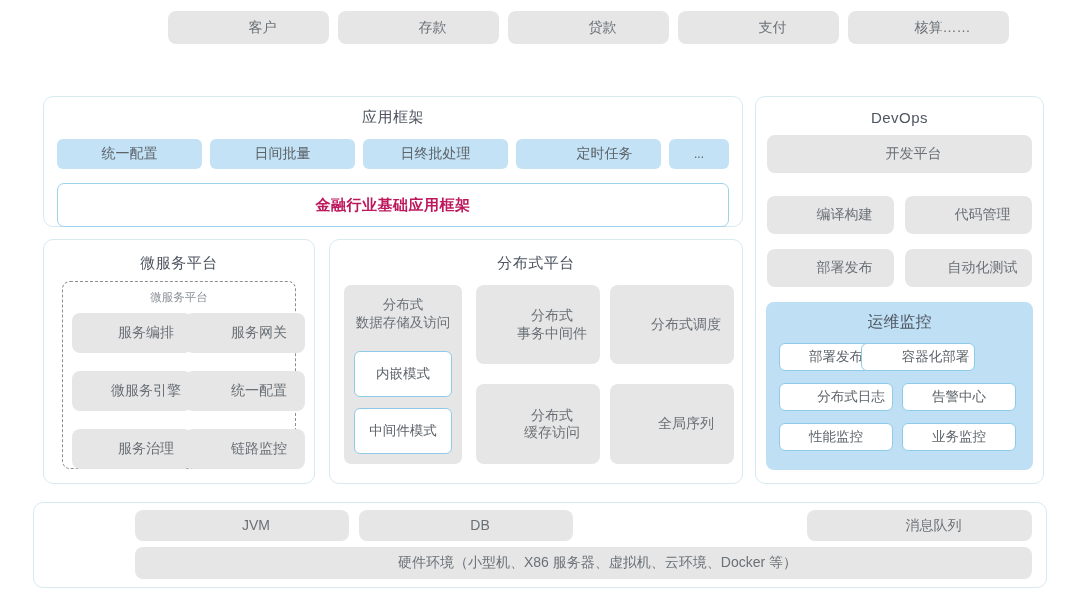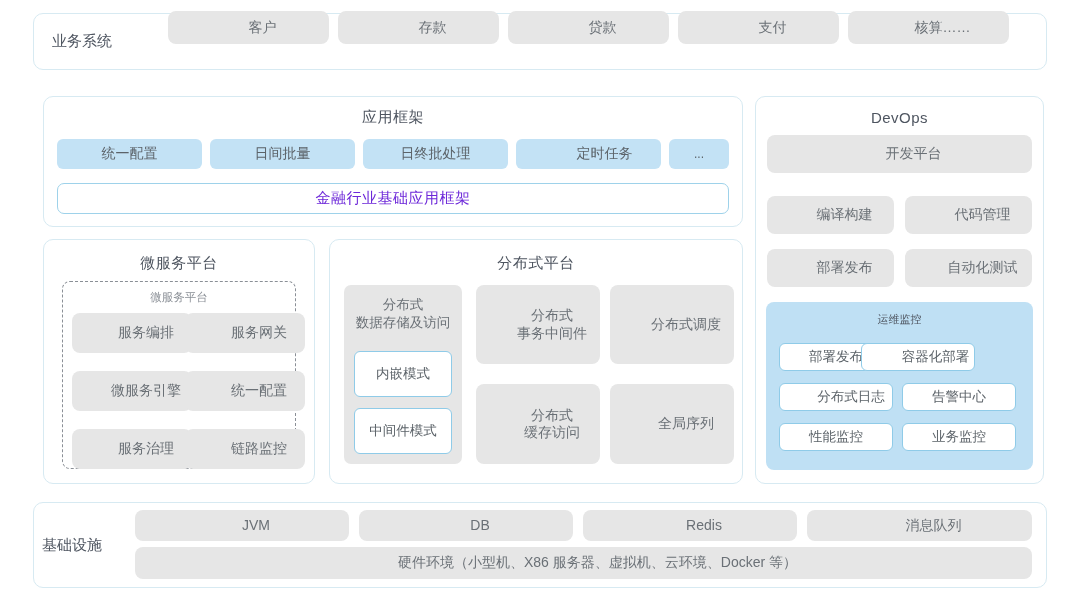--- a/index.html
+++ b/index.html
@@ -75,24 +75,24 @@
 
   
   #mid-wrap { left: 33px; top: 82px; width: 1014px; height: 409px;
               background: transparent; border: none; }
 
   
   #appfw-panel { left: 43px; top: 96px; width: 700px; height: 131px; }
   #appfw-title { position: absolute; left: 0; top: 11px; width: 100%; }
   .appfw-chip { position: absolute; top: 139px; height: 30px; }
   #appfw-banner {
-    position: absolute; left: 57px; top: 183px; width: 672px; height: 31px;
+    position: absolute; left: 57px; top: 183px; width: 672px; height: 44px;
     background: #ffffff; border: 1px solid #9ed2ea; border-radius: 7px;
     display: flex; align-items: center; justify-content: center;
-    font-size: 15px; font-weight: normal; color: #6d28d9; letter-spacing: .5px;
+    font-size: 15px; font-weight: bold; color: #be185d; letter-spacing: .5px;
   }
 
   
   #micro-panel { left: 43px; top: 239px; width: 272px; height: 245px; }
   #micro-title { position: absolute; left: 0; top: 14px; width: 100%; }
   #micro-dashed {
     position: absolute; left: 62px; top: 281px; width: 234px; height: 188px;
     border: 1.4px dashed #8a8f96; border-radius: 8px; background: transparent;
   }
   #micro-subtitle {
@@ -121,44 +121,41 @@
   #devops-panel { left: 755px; top: 96px; width: 289px; height: 388px; }
   #devops-title { position: absolute; left: 0; top: 12px; width: 100%; }
   #devops-platform { position: absolute; left: 767px; top: 135px; width: 265px; height: 38px; }
   .devops-chip { position: absolute; width: 127px; height: 38px; }
   #ops-box {
     position: absolute; left: 766px; top: 302px; width: 267px; height: 168px;
     background: #bfe0f4; border-radius: 8px;
   }
   #ops-title {
     position: absolute; left: 766px; top: 312px; width: 267px;
-    text-align: center; font-size: 11px; color: #4e5560;
+    text-align: center; font-size: 16px; color: #4e5560;
   }
   .ops-chip { position: absolute; width: 114px; height: 28px; }
 
   
   #infra-panel { left: 33px; top: 502px; width: 1014px; height: 86px; }
   #infra-label {
     position: absolute; left: 42px; top: 502px; height: 86px;
     display: flex; align-items: center;
     font-size: 15px; color: #4e5560;
   }
   .infra-chip { position: absolute; top: 510px; height: 31px; }
   #infra-hw {
     position: absolute; left: 135px; top: 547px; width: 897px; height: 32px;
   }
 </style>
 </head>
 <body>
 
 <div class="page">
 
-  <div class="panel" id="biz-panel">
-    <div id="biz-label">业务系统</div>
-  </div>
   <div class="chip biz-chip" style="left:168px;width:161px;">客户</div>
   <div class="chip biz-chip" style="left:338px;width:161px;">存款</div>
   <div class="chip biz-chip" style="left:508px;width:161px;">贷款</div>
   <div class="chip biz-chip" style="left:678px;width:161px;">支付</div>
   <div class="chip biz-chip" style="left:848px;width:161px;">核算……</div>
 
   <div class="panel" id="mid-wrap"></div>
 
   <div class="panel" id="appfw-panel">
     <div class="panel-title" id="appfw-title">应用框架</div>
@@ -220,20 +217,18 @@
   <div id="ops-box"></div>
   <div id="ops-title">运维监控</div>
   <div class="chip-outline ops-chip" style="left:779px;top:343px;">部署发布</div>
   <div class="chip-outline ops-chip" style="left:861px;top:343px;padding-left:35px;">容器化部署</div>
   <div class="chip-outline ops-chip" style="left:779px;top:383px;padding-left:30px;">分布式日志</div>
   <div class="chip-outline ops-chip" style="left:902px;top:383px;">告警中心</div>
   <div class="chip-outline ops-chip" style="left:779px;top:423px;">性能监控</div>
   <div class="chip-outline ops-chip" style="left:902px;top:423px;">业务监控</div>
 
   <div class="panel" id="infra-panel"></div>
-  <div id="infra-label">基础设施</div>
   <div class="chip infra-chip" style="left:135px;width:214px;">JVM</div>
   <div class="chip infra-chip" style="left:359px;width:214px;">DB</div>
-  <div class="chip infra-chip" style="left:583px;width:214px;">Redis</div>
   <div class="chip infra-chip" style="left:807px;width:225px;">消息队列</div>
   <div class="chip" id="infra-hw">硬件环境（小型机、X86 服务器、虚拟机、云环境、Docker 等）</div>
 
 </div>
 
 </body></html>

